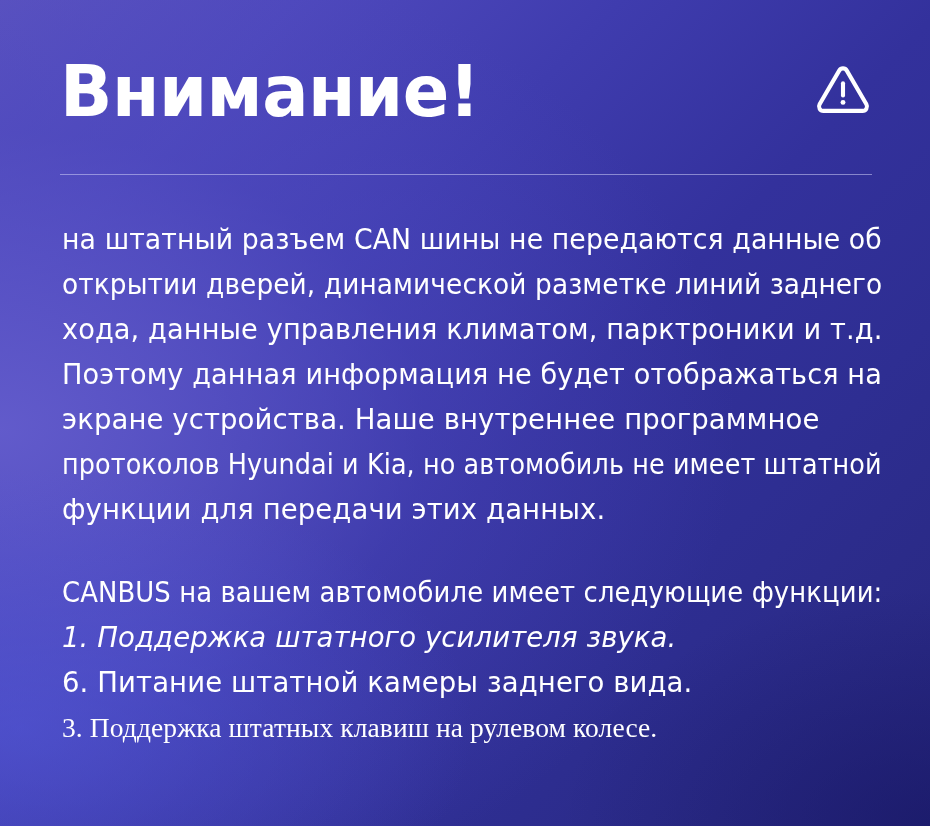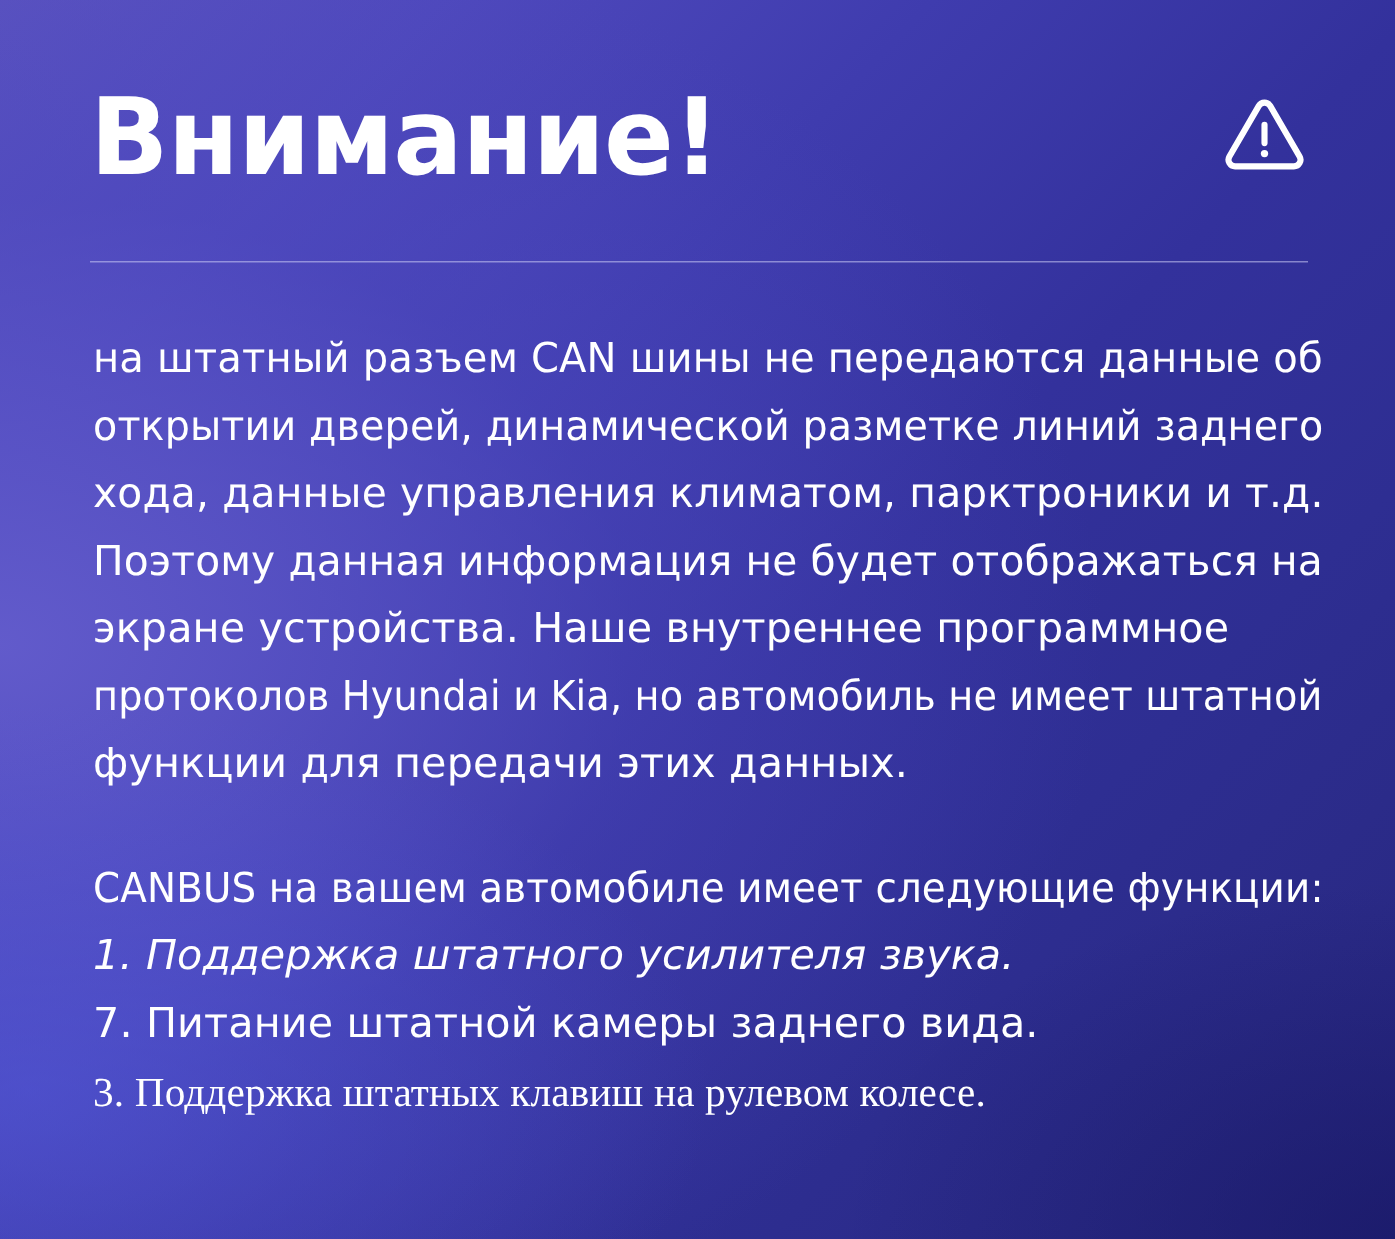--- a/index.html
+++ b/index.html
@@ -157,20 +157,20 @@
         <div class="para-line" style="display: block; transform-origin: left center; transform: scaleX(0.989144);">хода, данные управления климатом, парктроники и т.д.</div>
         <div class="para-line" style="display: block; transform-origin: left center; transform: scaleX(0.986763);">Поэтому данная информация не будет отображаться на</div>
         <div class="para-line" style="display: block; transform-origin: left center;">экране устройства. Наше внутреннее программное</div>
         <div class="para-line" style="display: block; transform-origin: left center; transform: scaleX(0.926554);">протоколов Hyundai и Kia, но автомобиль не имеет штатной</div>
         <div class="para-line" style="display: block; transform-origin: left center;">функции для передачи этих данных.</div>
       </div>
 
       <div id="features-block">
         <div class="lead-line" style="display: block; transform-origin: left center; transform: scaleX(0.941447);">CANBUS на вашем автомобиле имеет следующие функции:</div>
         <div class="list-line" style="display: block; transform-origin: left center; font-style: italic;">1. Поддержка штатного усилителя звука.</div>
-        <div class="list-line" style="display: block; transform-origin: left center;">7. Питание штатной камеры заднего вида.</div>
+        <div class="list-line" style="display: block; transform-origin: left center;">6. Питание штатной камеры заднего вида.</div>
         <div class="list-line" style="display: block; transform-origin: left center; font-family: Liberation Serif, serif;">3. Поддержка штатных клавиш на рулевом колесе.</div>
       </div>
 
     </div>
 
   </div>
 </div>
 
 </body></html>

